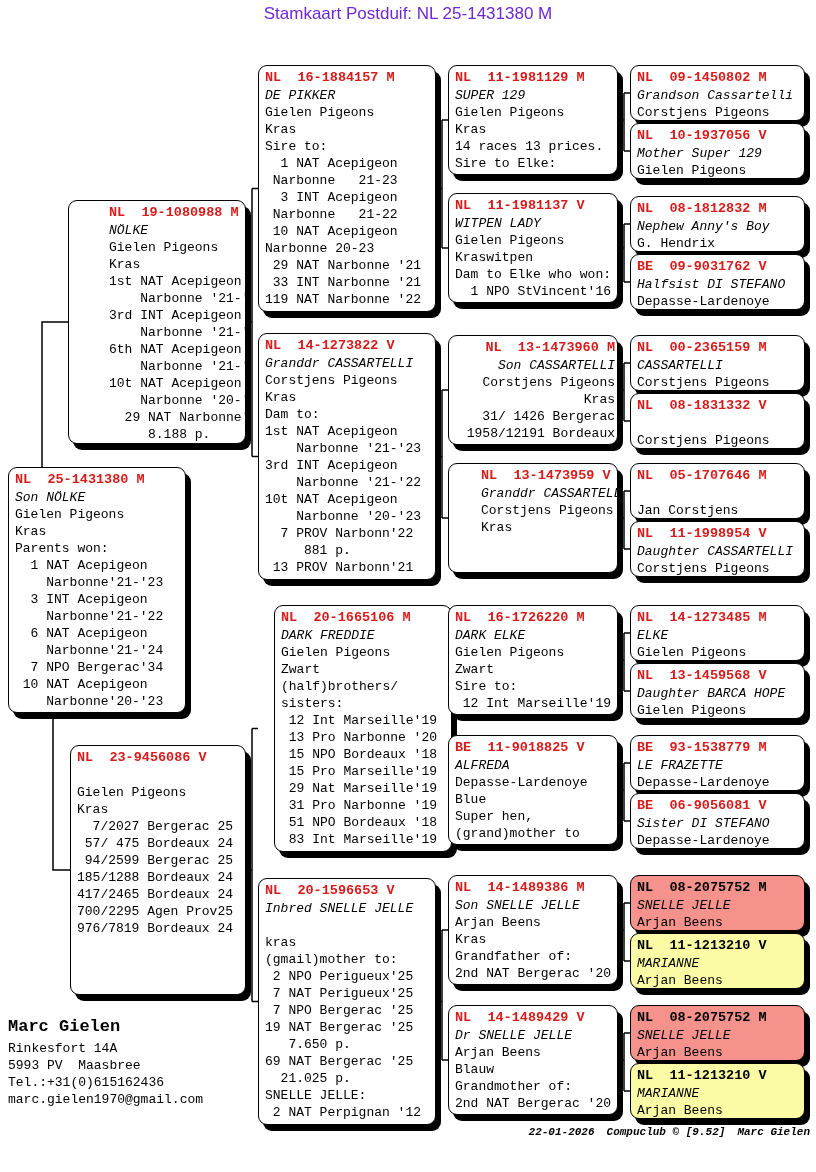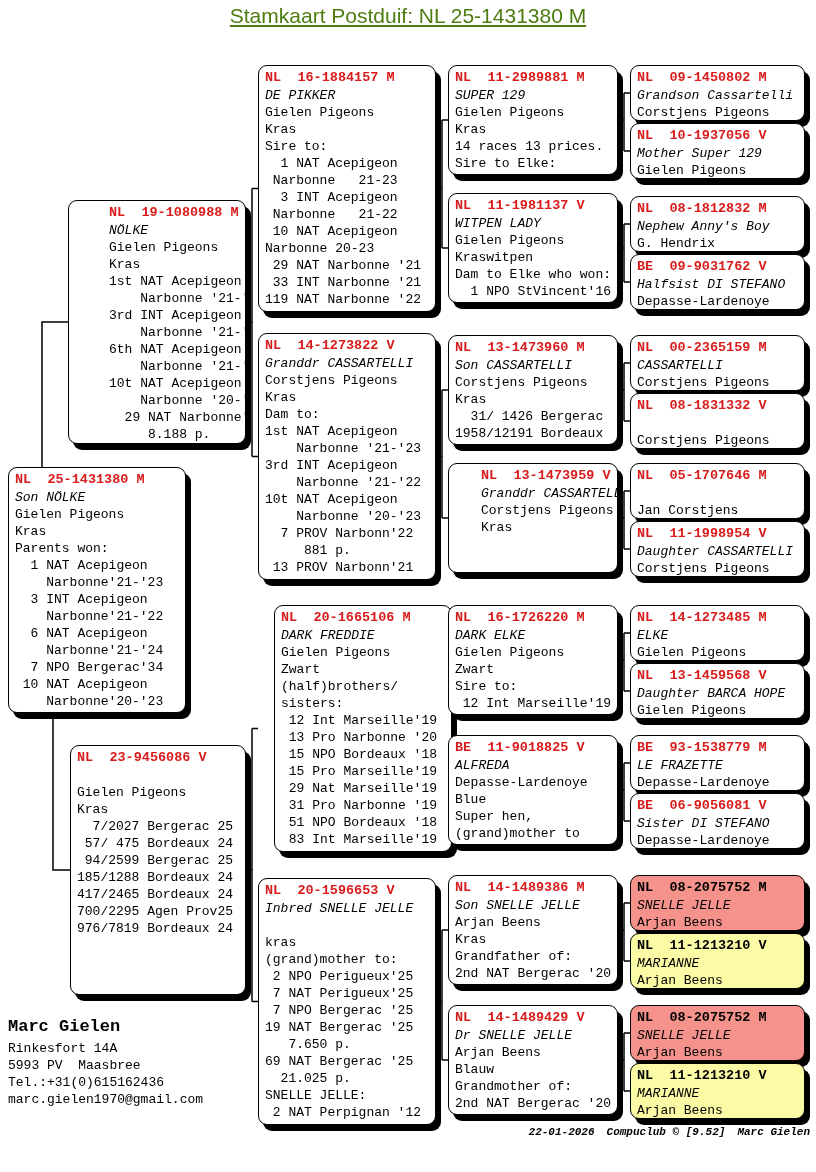--- a/index.html
+++ b/index.html
@@ -1,19 +1,19 @@
 <!DOCTYPE html>
 <html><head>
 <meta charset="utf-8">
 <style>
   html,body{margin:0;padding:0;background:#fff;}
   #card{position:relative;width:816px;height:1172px;background:#ffffff;overflow:hidden;
         font-family:"Liberation Mono","DejaVu Sans Mono",monospace;color:#000;}
   #page-title{position:absolute;top:4px;left:0;width:100%;text-align:center;
-        font-family:"Liberation Sans","DejaVu Sans",sans-serif;font-size:21px;color:#4d7c0f;text-decoration:underline;}
+        font-family:"Liberation Sans","DejaVu Sans",sans-serif;font-size:17px;color:#6d28d9;}
   #connectors{position:absolute;left:0;top:0;width:816px;height:1172px;}
   .pbox{position:absolute;background:#fff;border:1.5px solid #000;border-radius:9px;
         box-shadow:5px 6px 0 #000;padding:3px 2px 3px 6px;box-sizing:border-box;overflow:hidden;}
   .ring{color:#d81b1b;font-weight:bold;font-size:13.5px;height:18px;line-height:18px;white-space:pre;}
   .ring.black{color:#000;}
   .bline{font-size:13px;height:17px;line-height:17px;white-space:pre;}
   .bline.it{font-style:italic;}
   #contact{position:absolute;left:8px;top:1014px;}
   #contact .cname{font-size:17px;font-weight:bold;height:26px;line-height:26px;white-space:pre;}
   #contact .cline{font-size:13px;height:17px;line-height:17px;white-space:pre;}
@@ -137,48 +137,48 @@
         <div class="bline"> 29 Nat Marseille'19</div>
         <div class="bline"> 31 Pro Narbonne '19</div>
         <div class="bline"> 51 NPO Bordeaux '18</div>
         <div class="bline"> 83 Int Marseille'19</div>
       </div>
       <div class="pbox" style="left: 258px; top: 878px; width: 178px; height: 247px;">
         <div class="ring">NL  20-1596653 V</div>
         <div class="bline it">Inbred SNELLE JELLE</div>
         <div class="bline"></div>
         <div class="bline">kras</div>
-        <div class="bline">(grand)mother to:</div>
+        <div class="bline">(gmail)mother to:</div>
         <div class="bline"> 2 NPO Perigueux'25</div>
         <div class="bline"> 7 NAT Perigueux'25</div>
         <div class="bline"> 7 NPO Bergerac '25</div>
         <div class="bline">19 NAT Bergerac '25</div>
         <div class="bline">   7.650 p.</div>
         <div class="bline">69 NAT Bergerac '25</div>
         <div class="bline">  21.025 p.</div>
         <div class="bline">SNELLE JELLE:</div>
         <div class="bline"> 2 NAT Perpignan '12</div>
       </div>
       <div class="pbox" style="left: 448px; top: 65px; width: 170px; height: 110px;">
-        <div class="ring">NL  11-2989881 M</div>
+        <div class="ring">NL  11-1981129 M</div>
         <div class="bline it">SUPER 129</div>
         <div class="bline">Gielen Pigeons</div>
         <div class="bline">Kras</div>
         <div class="bline">14 races 13 prices.</div>
         <div class="bline">Sire to Elke:</div>
       </div>
       <div class="pbox" style="left: 448px; top: 193px; width: 170px; height: 110px;">
         <div class="ring">NL  11-1981137 V</div>
         <div class="bline it">WITPEN LADY</div>
         <div class="bline">Gielen Pigeons</div>
         <div class="bline">Kraswitpen</div>
         <div class="bline">Dam to Elke who won:</div>
         <div class="bline">  1 NPO StVincent'16</div>
       </div>
-      <div class="pbox" style="left: 448px; top: 335px; width: 170px; height: 110px;">
+      <div class="pbox" style="left: 448px; top: 335px; width: 170px; height: 110px; text-align: right;">
         <div class="ring">NL  13-1473960 M</div>
         <div class="bline it">Son CASSARTELLI</div>
         <div class="bline">Corstjens Pigeons</div>
         <div class="bline">Kras</div>
         <div class="bline">  31/ 1426 Bergerac</div>
         <div class="bline">1958/12191 Bordeaux</div>
       </div>
       <div class="pbox" style="left: 448px; top: 463px; width: 170px; height: 110px; padding-left: 32px;">
         <div class="ring">NL  13-1473959 V</div>
         <div class="bline it">Granddr CASSARTELLI</div>

